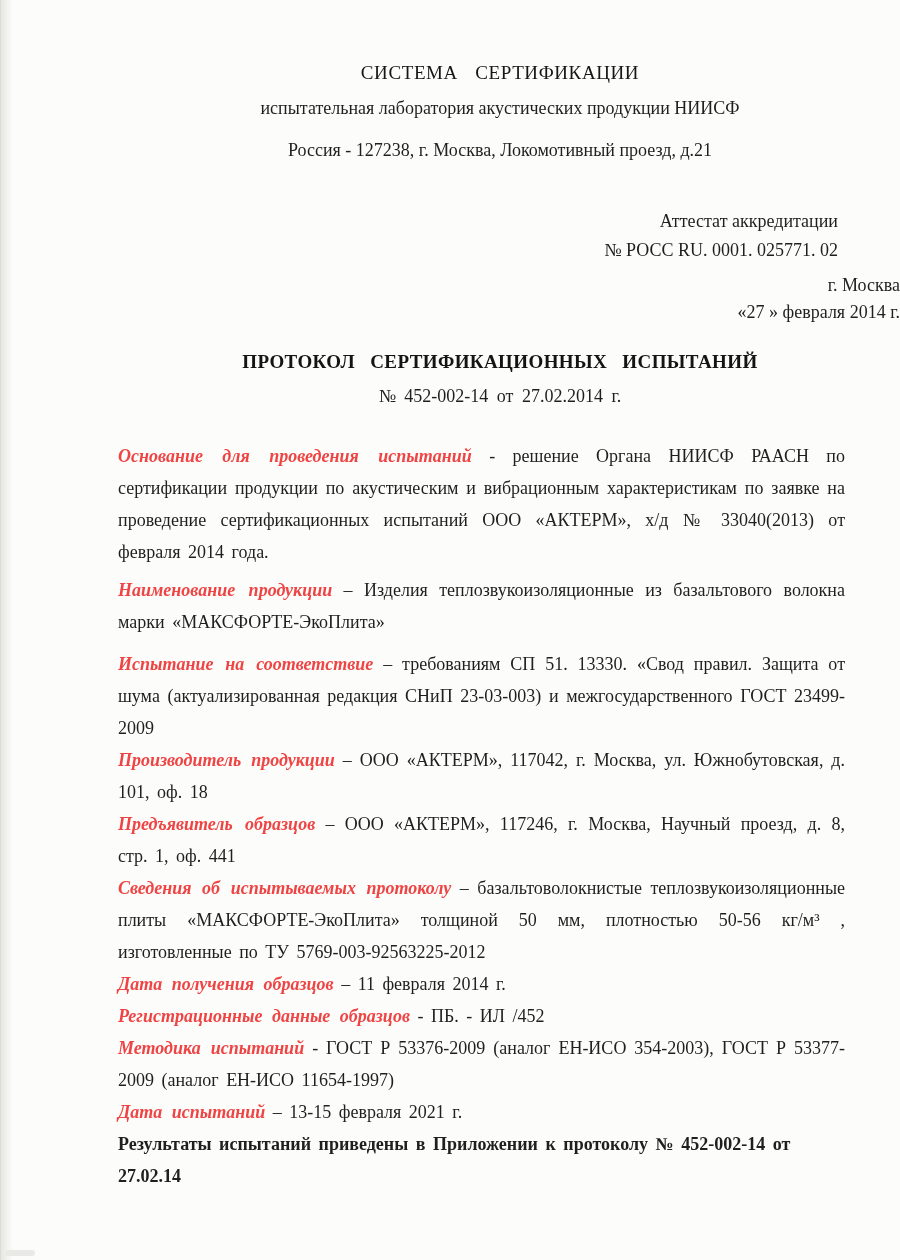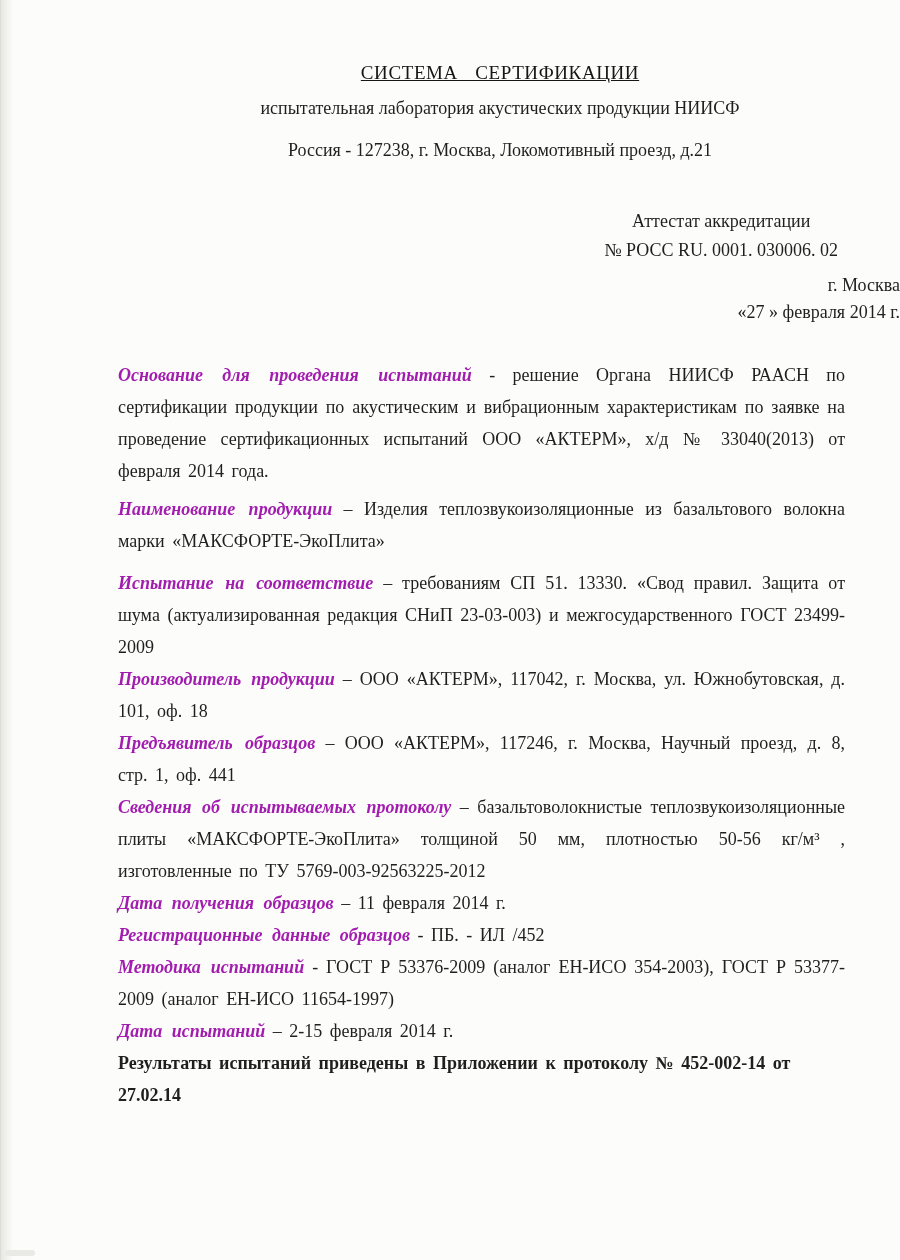--- a/index.html
+++ b/index.html
@@ -40,29 +40,28 @@
     width: 800px;
     margin: 0 0 0 100px;
     padding-top: 62px;
     text-align: center;
   }
   .header-line1 {
     font-size: 19px;
     letter-spacing: 0.6px;
     word-spacing: 12px;
     color: #161616;
-    text-decoration: underline;
   }
   .header-line2 { font-size: 18px; margin-top: 14px; }
   .header-line3 { font-size: 18px; margin-top: 21px; }
   
   .accreditation {
     width: fit-content;
     margin: 46px 62px 0 auto;
-    text-align: center;
+    text-align: right;
     font-size: 18px;
     line-height: 29px;
   }
   
   .place-date {
     margin: 7px 0 0 147px;
     font-size: 18px;
     line-height: 27px;
     text-align: right;
   }
@@ -89,56 +88,60 @@
     margin: 33px 55px 0 118px;
     font-size: 18px;
     line-height: 32px;
     text-align: justify;
     word-spacing: 3px;
   }
   .body-text p { margin: 0; }
   .para-label {
     font-weight: bold;
     font-style: italic;
-    color: #a21caf;
+    color: #ef4444;
     word-spacing: 5px;
   }
   .p-gap { margin-top: 6px !important; margin-bottom: 10px !important; }
   .closing { text-align: left; font-weight: bold; }
 </style>
 </head>
 <body>
 
 <div class="page">
   <div class="edge-left"></div>
   <div class="smudge-bottom"></div>
 
   <div class="header">
     <div class="header-line1">СИСТЕМА СЕРТИФИКАЦИИ</div>
     <div class="header-line2">испытательная лаборатория акустических продукции НИИСФ</div>
     <div class="header-line3">Россия - 127238, г. Москва, Локомотивный проезд, д.21</div>
   </div>
 
   <div class="accreditation">
     <div>Аттестат аккредитации</div>
-    <div>№ РОСС RU. 0001. 030006. 02</div>
+    <div>№ РОСС RU. 0001. 025771. 02</div>
   </div>
 
   <div class="place-date">
     <div>г. Москва</div>
     <div>«27 » февраля 2014 г.</div>
   </div>
 
+  <div class="title-block">
+    <div class="title-heading">ПРОТОКОЛ СЕРТИФИКАЦИОННЫХ ИСПЫТАНИЙ</div>
+    <div class="title-number">№ 452-002-14  от 27.02.2014 г.</div>
+  </div>
 
   <div class="body-text">
     <p><span class="para-label">Основание для проведения испытаний</span><span> - решение Органа НИИСФ РААСН по сертификации продукции по акустическим и вибрационным характеристикам по заявке на проведение сертификационных испытаний ООО «АКТЕРМ», х/д № 33040(2013) от февраля 2014 года.</span></p>
     <p class="p-gap"><span class="para-label">Наименование продукции</span><span> – Изделия теплозвукоизоляционные из базальтового волокна марки «МАКСФОРТЕ-ЭкоПлита»</span></p>
     <p><span class="para-label">Испытание на соответствие</span><span> – требованиям СП 51. 13330. «Свод правил. Защита от шума (актуализированная редакция СНиП 23-03-003) и межгосударственного ГОСТ 23499-2009</span></p>
     <p><span class="para-label">Производитель продукции</span><span> – ООО «АКТЕРМ», 117042, г. Москва, ул. Южнобутовская, д. 101, оф. 18</span></p>
     <p><span class="para-label">Предъявитель образцов</span><span> – ООО «АКТЕРМ», 117246, г. Москва, Научный проезд, д. 8, стр. 1, оф. 441</span></p>
     <p><span class="para-label">Сведения об испытываемых протоколу</span><span> – базальтоволокнистые теплозвукоизоляционные плиты «МАКСФОРТЕ-ЭкоПлита» толщиной 50 мм, плотностью 50-56 кг/м³ , изготовленные по ТУ 5769-003-92563225-2012</span></p>
     <p><span class="para-label">Дата получения образцов</span><span> – 11 февраля 2014 г.</span></p>
     <p><span class="para-label">Регистрационные данные образцов</span><span> - ПБ. - ИЛ /452</span></p>
     <p><span class="para-label">Методика испытаний</span><span> - ГОСТ Р 53376-2009 (аналог ЕН-ИСО 354-2003), ГОСТ Р 53377-2009 (аналог ЕН-ИСО 11654-1997)</span></p>
-    <p><span class="para-label">Дата испытаний</span><span> – 2-15 февраля 2014 г.</span></p>
+    <p><span class="para-label">Дата испытаний</span><span> – 13-15 февраля 2021 г.</span></p>
     <p class="closing">Результаты испытаний приведены в Приложении к протоколу № 452-002-14 от 27.02.14</p>
   </div>
 </div>
 
 </body></html>

